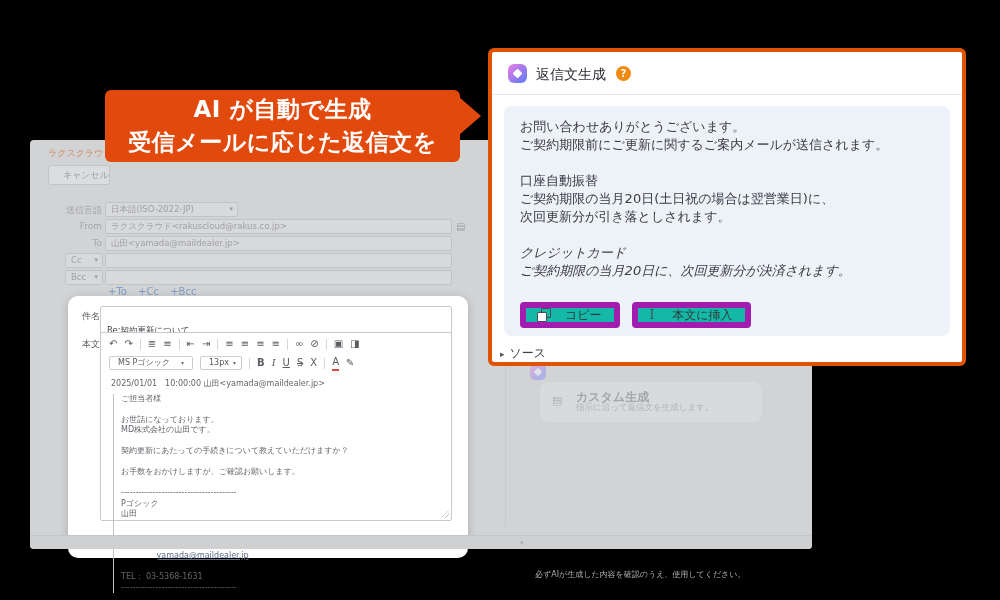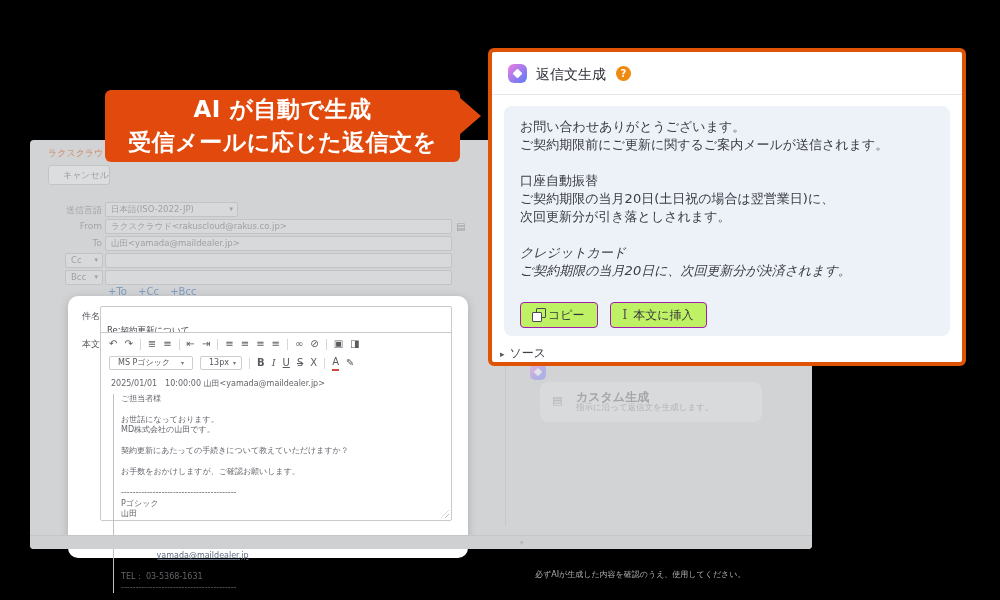--- a/index.html
+++ b/index.html
@@ -64,21 +64,21 @@
   .popup { position:absolute; left:488px; top:48px; width:478px; height:318px; background:#fff; border:4px solid #DF5306; border-radius:6px; z-index:20; }
   .p-head { position:absolute; left:0; top:0; right:0; height:43px; border-bottom:1px solid #e7e8ea; }
   .ai-icon { position:absolute; left:16px; top:12px; width:19px; height:19px; border-radius:6px; background:linear-gradient(135deg,#f07de0 0%,#9a7bee 55%,#5a7cf8 100%); }
   .ai-icon::after { content:""; position:absolute; left:6px; top:6px; width:7px; height:7px; background:#fff; transform:rotate(45deg); border-radius:1px; }
   .p-title { position:absolute; left:44px; top:14px; font-size:14px; color:#2e2f37; }
   .help-icon { position:absolute; left:124px; top:14px; width:15px; height:15px; border-radius:50%; background:#F0890F; color:#fff; font-size:10px; font-weight:bold; text-align:center; line-height:15px; }
   .msg-box { position:absolute; left:12px; top:54px; width:446px; height:230px; background:#EDF1F8; border-radius:8px; padding:12px 16px; }
   .msg-box p { font-size:13px; color:#3a3b44; line-height:18px; margin-bottom:18px; }
   .msg-box p:last-of-type { margin-bottom:0;font-style:italic; }
   .btn-row { position:absolute; left:16px; top:196px; display:flex; gap:12px; }
-  .p-btn { display:flex; align-items:center; gap:6px; background:#bef264; border:1px solid #a21caf; border-radius:4px; padding:5px 12px; font-size:12px; color:#34353d; height:26px; }
+  .p-btn { display:flex; align-items:center; gap:18px; background:#14b8a6; border:6px solid #a21caf; border-radius:4px; padding:5px 12px; font-size:12px; color:#34353d; height:26px; }
   .copy-ic { position:relative; width:9px; height:9px; }
   .copy-ic::before { content:""; position:absolute; left:2.5px; top:-2.5px; width:8px; height:8px; border:1.2px solid #4a4b52; border-radius:1px; }
   .copy-ic::after { content:""; position:absolute; left:-1px; top:1px; width:8px; height:8px; border:1.2px solid #4a4b52; background:#fff; border-radius:1px; }
   .ibeam-ic { font-family:"DejaVu Serif","Liberation Serif",serif; font-size:12px; color:#4a4b52; }
   .source-row { position:absolute; left:8px; top:293px; font-size:12px; color:#3f4049; display:flex; align-items:center; gap:5px; }
   .source-row .tri { font-size:9px; color:#55565e; }
 </style>
 </head>
 <body>
 

